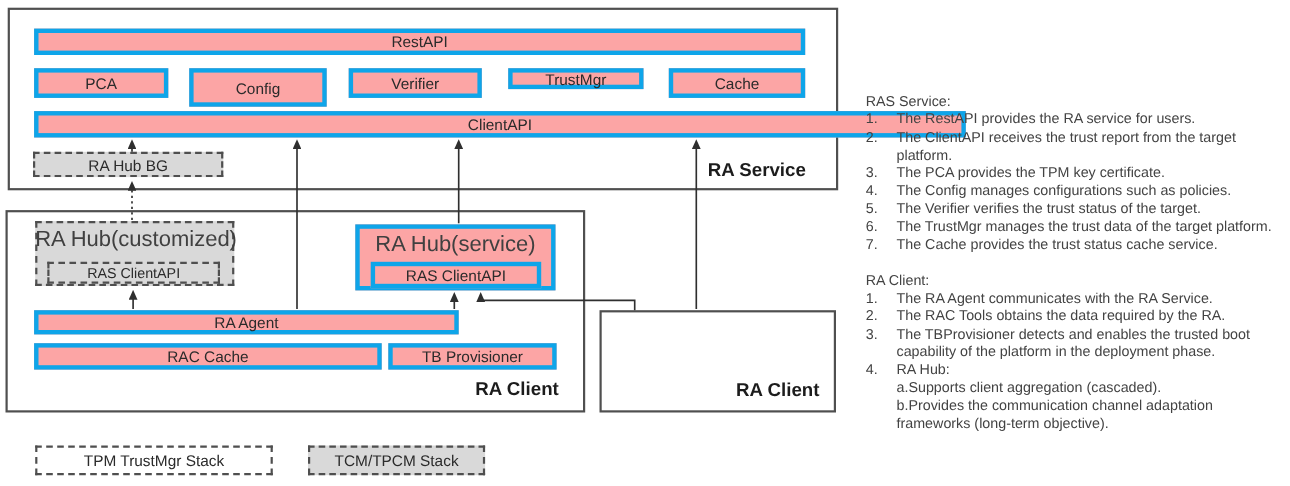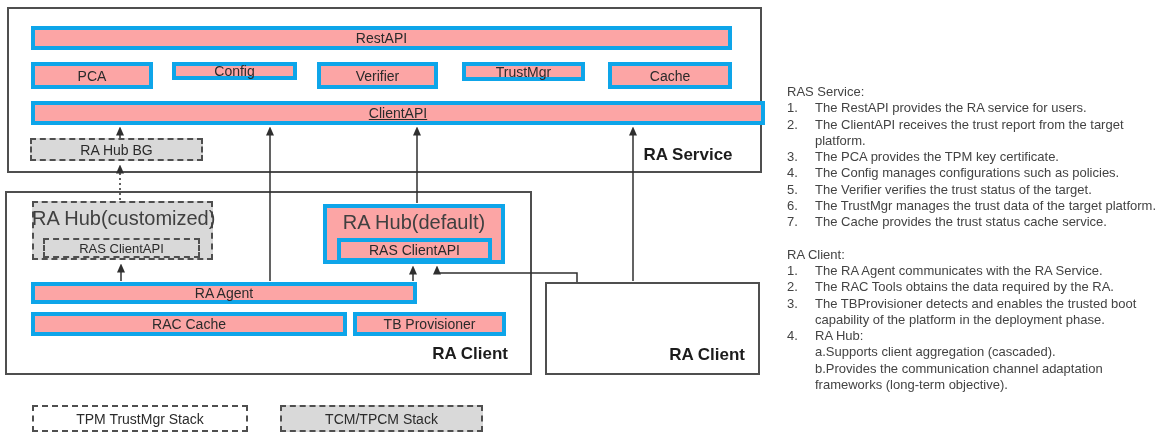--- a/index.html
+++ b/index.html
@@ -61,53 +61,53 @@
 
   <div class="container-box" style="left:7px;top:7px;width:755px;height:166px;"></div>
 
   <div class="box" style="left:31px;top:26px;width:701px;height:24px;">
     <span>RestAPI</span>
   </div>
 
   <div class="box" style="left:31px;top:62px;width:122px;height:27px;">
     <span>PCA</span>
   </div>
-  <div class="box" style="left:172px;top:62px;width:125px;height:18px;">
+  <div class="box" style="left:172px;top:62px;width:125px;height:35px;">
     <span>Config</span>
   </div>
   <div class="box" style="left:317px;top:62px;width:121px;height:27px;">
     <span>Verifier</span>
   </div>
   <div class="box" style="left:462px;top:62px;width:123px;height:19px;">
     <span>TrustMgr</span>
   </div>
   <div class="box" style="left:608px;top:62px;width:124px;height:27px;">
     <span>Cache</span>
   </div>
 
-  <div class="box" style="left:31px;top:101px;width:734px;height:24px;text-decoration:underline;">
+  <div class="box" style="left:31px;top:101px;width:847px;height:24px;">
     <span>ClientAPI</span>
   </div>
 
   <div class="box dashedgray" style="left:30px;top:138px;width:173px;height:23px;">
     <span>RA Hub BG</span>
   </div>
 
   <div class="group-label" style="left:628px;top:145px;width:120px;text-align:center;">RA Service</div>
 
   <div class="container-box" style="left:5px;top:191px;width:527px;height:184px;"></div>
 
   <div class="box dashedgray" style="left:32px;top:201px;width:181px;height:59px;"></div>
   <div class="hub-title" style="left:32px;top:207px;width:181px;">RA Hub(customized)</div>
   <div class="box dashedgray" style="left:43px;top:238px;width:157px;height:20px;font-size:13px;">
     <span>RAS ClientAPI</span>
   </div>
 
   <div class="box" style="left:323px;top:204px;width:182px;height:60px;"></div>
-  <div class="hub-title" style="left:323px;top:211px;width:182px;">RA Hub(default)</div>
+  <div class="hub-title" style="left:323px;top:211px;width:182px;">RA Hub(service)</div>
   <div class="box" style="left:337px;top:238px;width:155px;height:24px;">
     <span>RAS ClientAPI</span>
   </div>
 
   <div class="box" style="left:31px;top:282px;width:386px;height:22px;">
     <span>RA Agent</span>
   </div>
   <div class="box" style="left:31px;top:312px;width:316px;height:24px;">
     <span>RAC Cache</span>
   </div>
@@ -116,21 +116,21 @@
   </div>
 
   <div class="group-label" style="left:390px;top:344px;width:118px;">RA Client</div>
 
   <div class="container-box" style="left:545px;top:282px;width:215px;height:93px;"></div>
   <div class="group-label" style="left:625px;top:345px;width:120px;">RA Client</div>
 
   <div class="box dashedwhite" style="left:32px;top:405px;width:216px;height:27px;">
     <span>TPM TrustMgr Stack</span>
   </div>
-  <div class="box dashedgray" style="left:280px;top:405px;width:203px;height:27px;">
+  <div class="box dashedgray" style="left:280px;top:405px;width:161px;height:27px;">
     <span>TCM/TPCM Stack</span>
   </div>
 
   <svg id="wires" width="1173" height="442" viewBox="0 0 1173 442">
     <defs>
       <marker id="ah" markerUnits="userSpaceOnUse" markerWidth="9" markerHeight="8" refX="6.5" refY="4" orient="auto">
         <path d="M0,0 L9,4 L0,8 z" fill="#2f2f2f"></path>
       </marker>
     </defs>
     <g stroke="#2f2f2f" stroke-width="1.5" fill="none">

